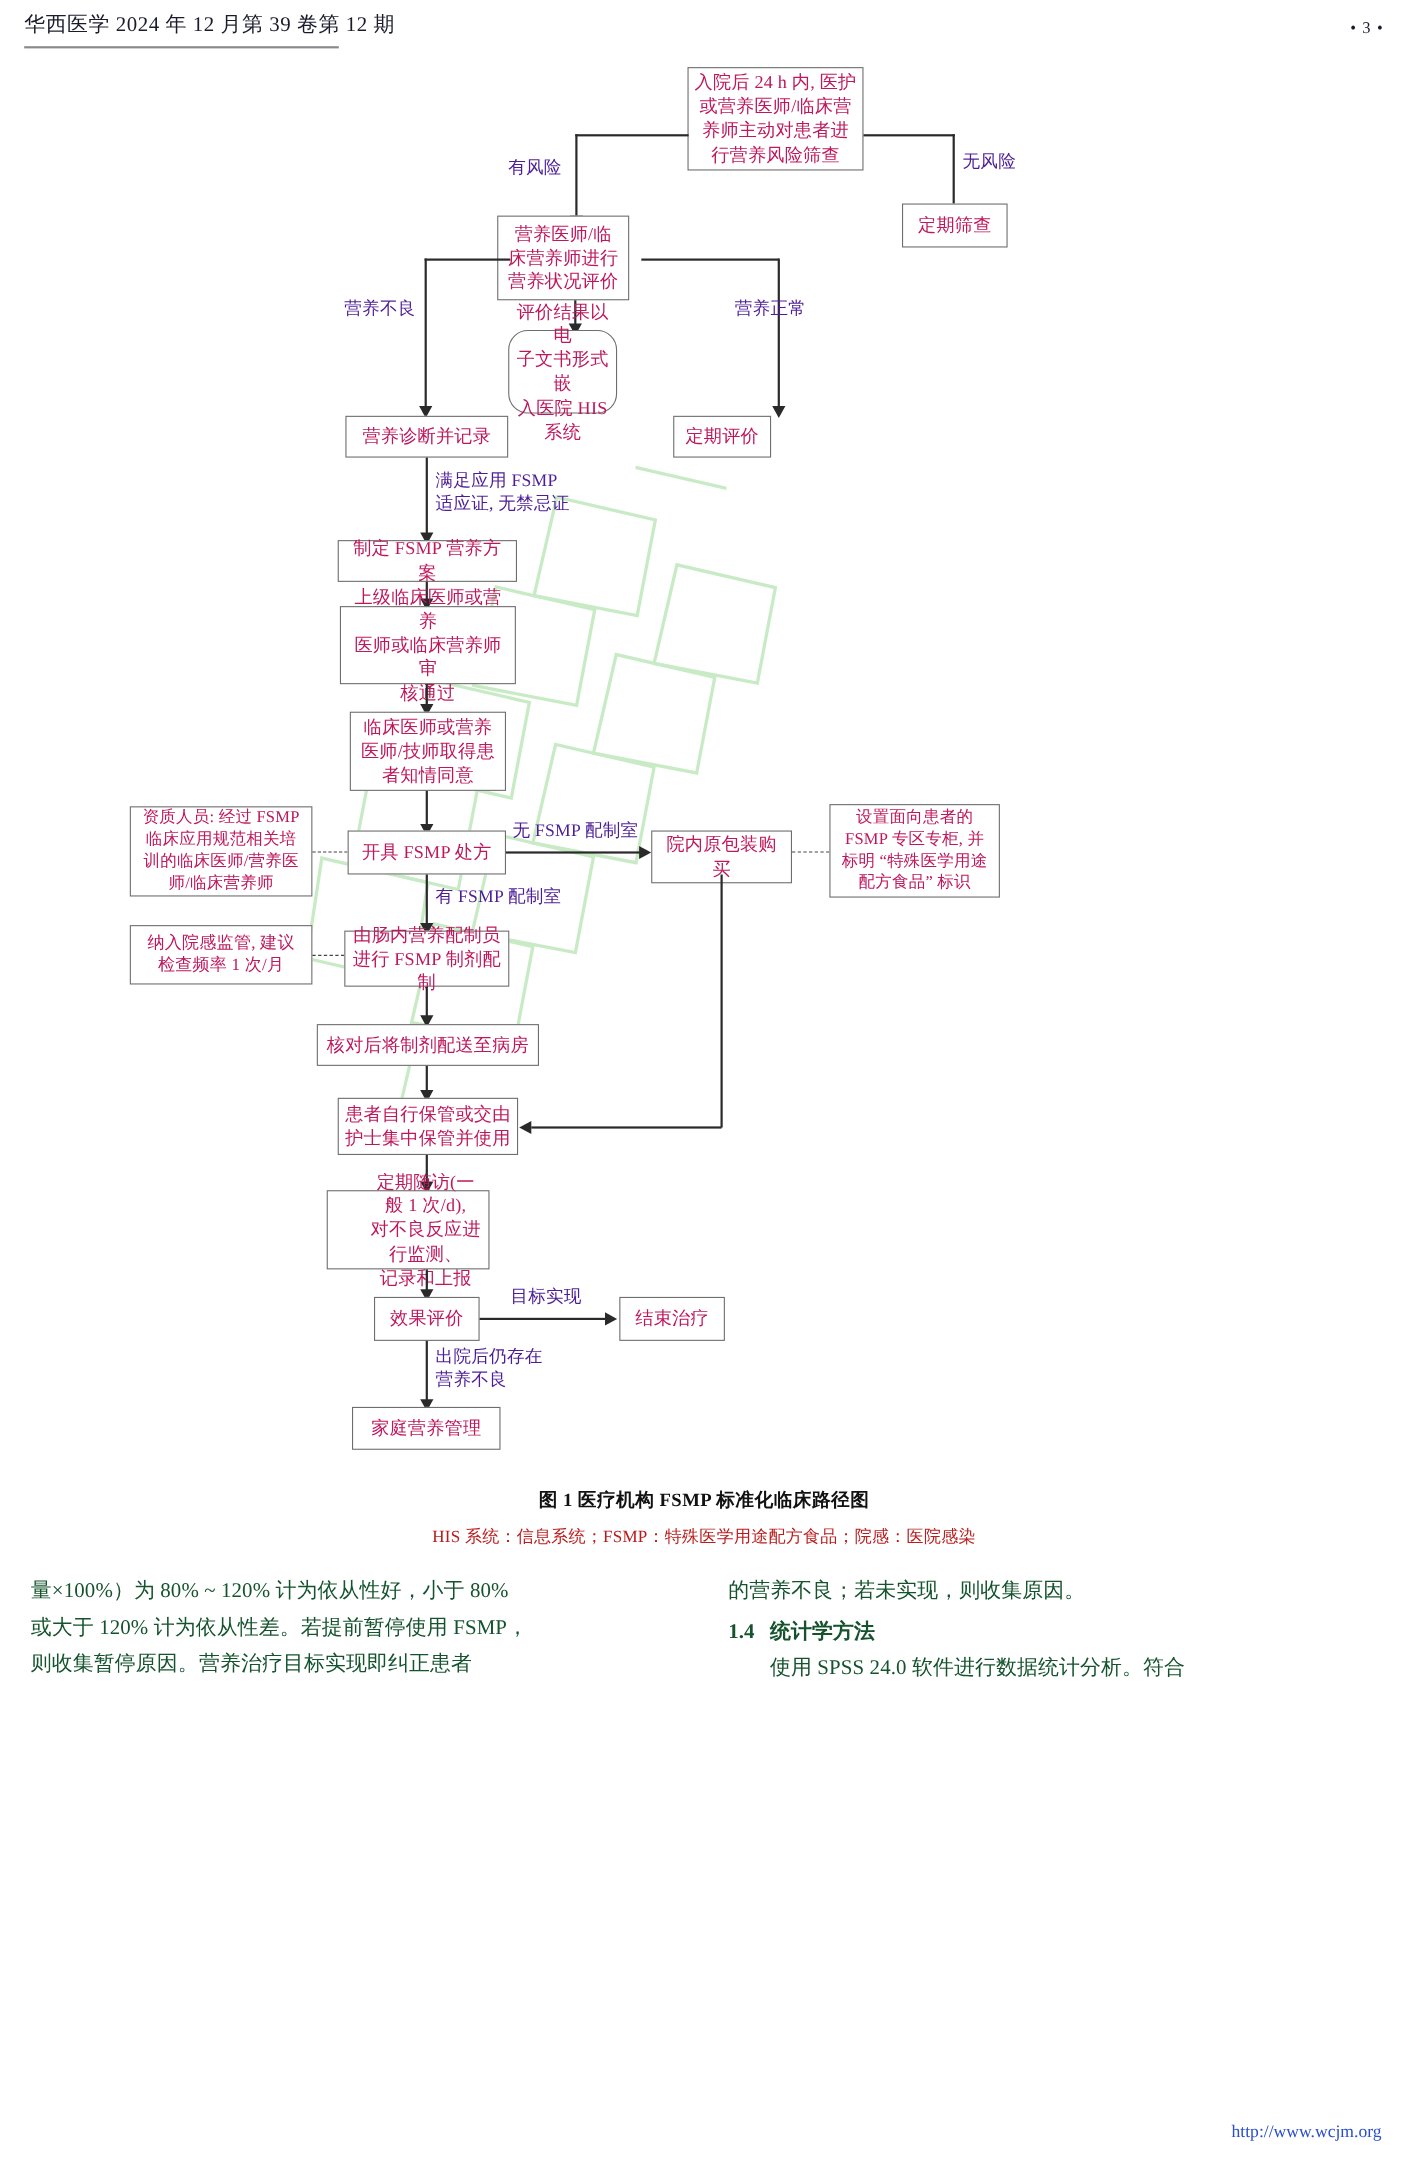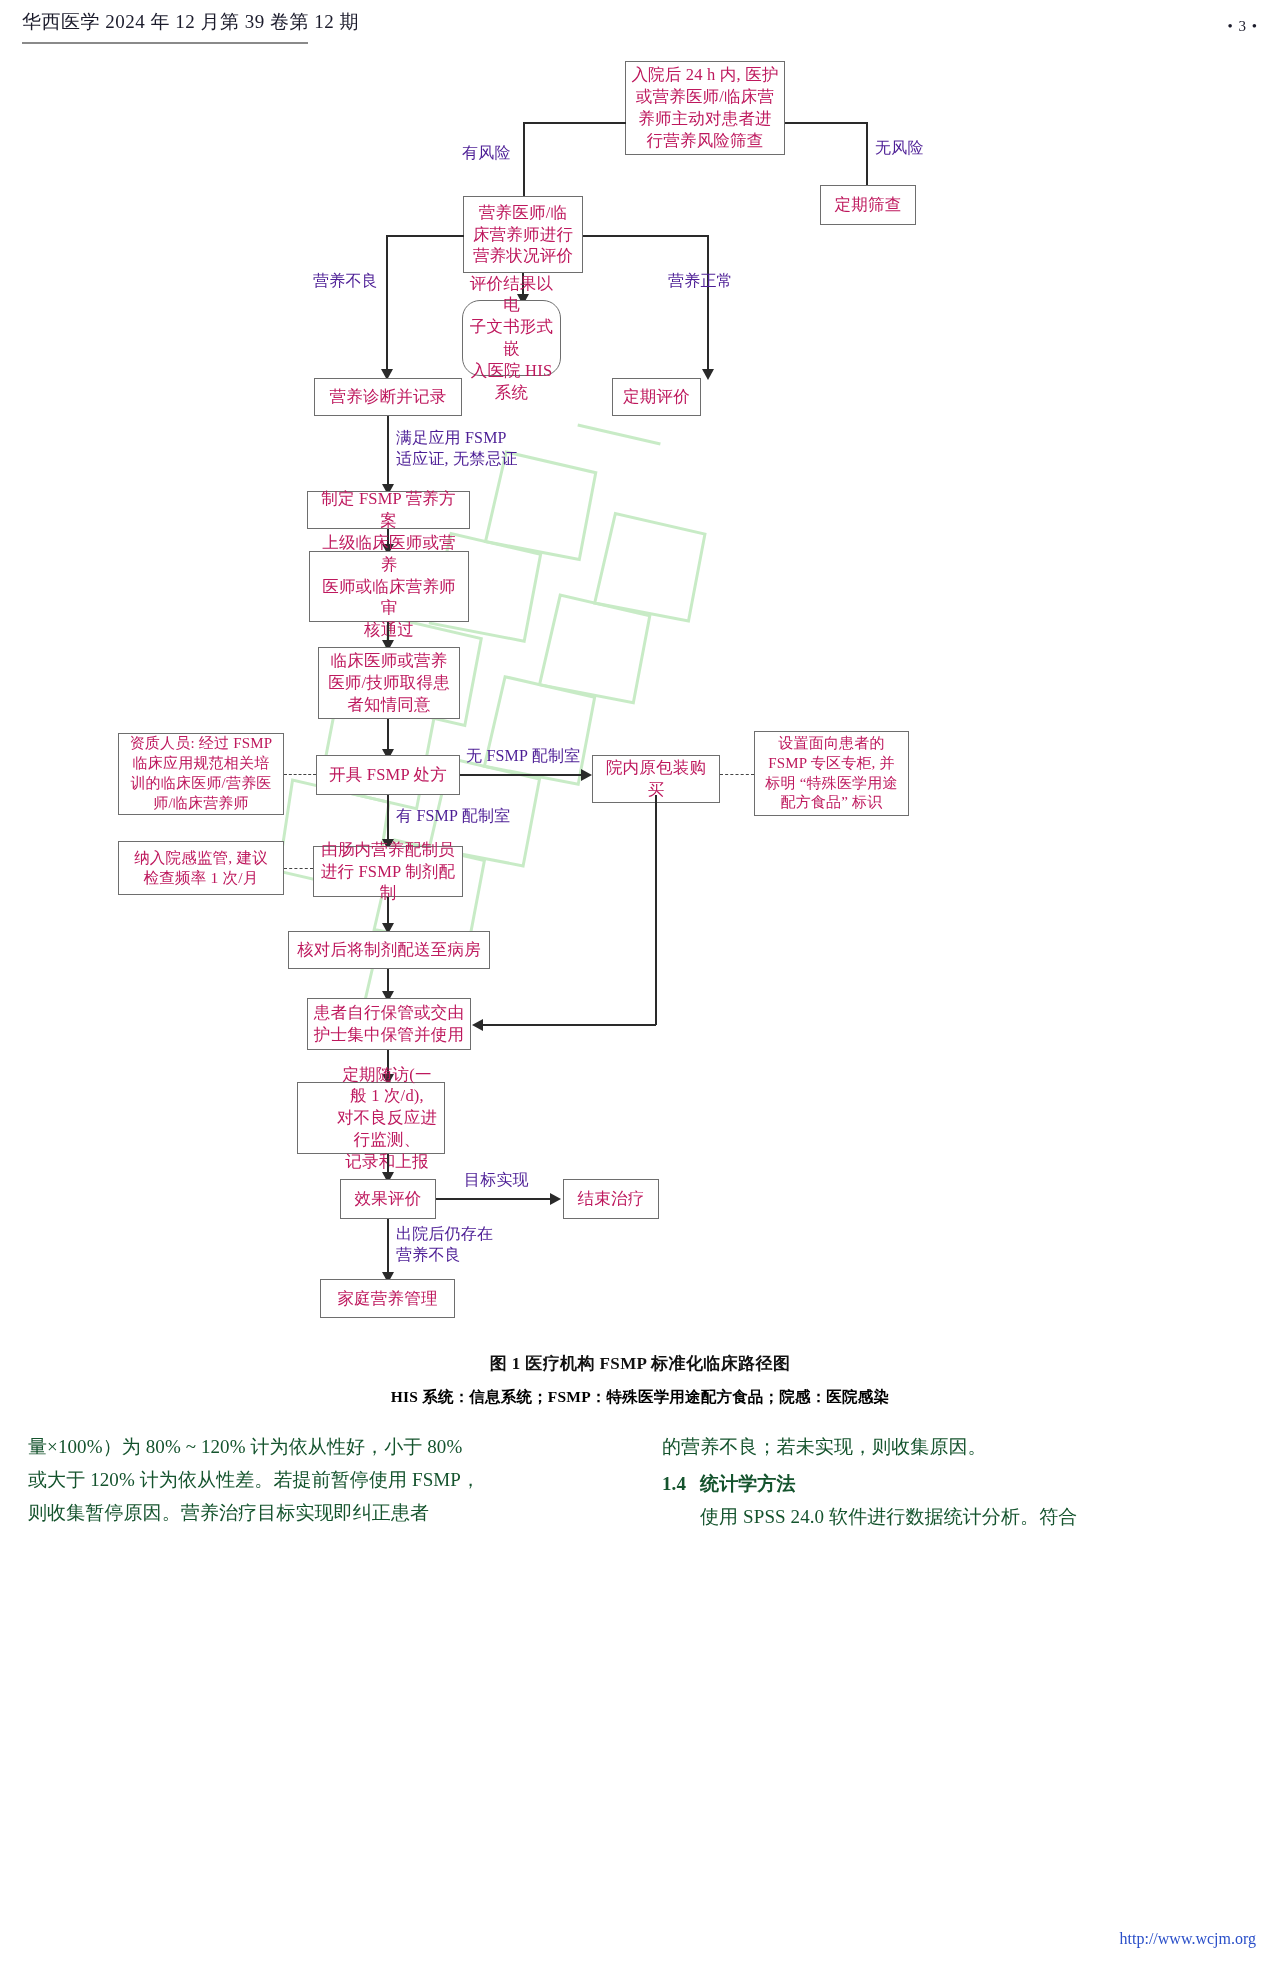--- a/index.html
+++ b/index.html
@@ -66,21 +66,21 @@
   }
   .arrow-l{
     position:absolute;width:0;height:0;
     border-top:6px solid transparent;border-bottom:6px solid transparent;
     border-right:11px solid #2a2a2a;
   }
 
   
   #caption{position:absolute;left:0;top:1352px;width:1280px;text-align:center;}
   #cap-title{font-size:17px;font-weight:bold;color:#111;letter-spacing:.4px;}
-  #cap-note{font-size:15.5px;color:#000000;margin-top:12px;letter-spacing:.2px;font-weight:bold;}
+  #cap-note{font-size:15.5px;color:#b91c1c;margin-top:12px;letter-spacing:.2px;}
 
   
   #body{position:absolute;left:0;top:1432px;width:1280px;height:420px;}
   .col{position:absolute;top:0;width:530px;font-size:19px;line-height:1.62;
        color:#14532d;text-align:justify;letter-spacing:.1px;}
   #colL{left:28px;}
   #colR{left:662px;}
   .p{margin:0 0 2px 0;}
   .sec-h{font-weight:bold;font-size:19px;margin:6px 0 2px 0;}
   .sec-h .num{margin-right:14px;}
@@ -132,21 +132,21 @@
 
   <div class="ln lnh" style="left:785px;top:76px;width:83px;"></div>
   <div class="ln lnv" style="left:866px;top:76px;height:84px;"></div>
   <div class="arrow-d" style="left:861px;top:153px;"></div>
   <div class="elabel" style="left:875px;top:92px;">无风险</div>
 
   <div class="node" style="left:820px;top:139px;width:96px;height:40px;">
     <span>定期筛查</span>
   </div>
 
-  <div class="node" style="left:463px;top:150px;width:120px;height:77px;">
+  <div class="node" style="left:452px;top:150px;width:120px;height:77px;">
     <span>营养医师/临
 床营养师进行
 营养状况评价</span>
   </div>
 
   <div class="ln lnh" style="left:386px;top:189px;width:78px;"></div>
   <div class="ln lnv" style="left:386px;top:189px;height:141px;"></div>
   <div class="arrow-d" style="left:381px;top:323px;"></div>
   <div class="elabel" style="left:313px;top:225px;">营养不良</div>
 

